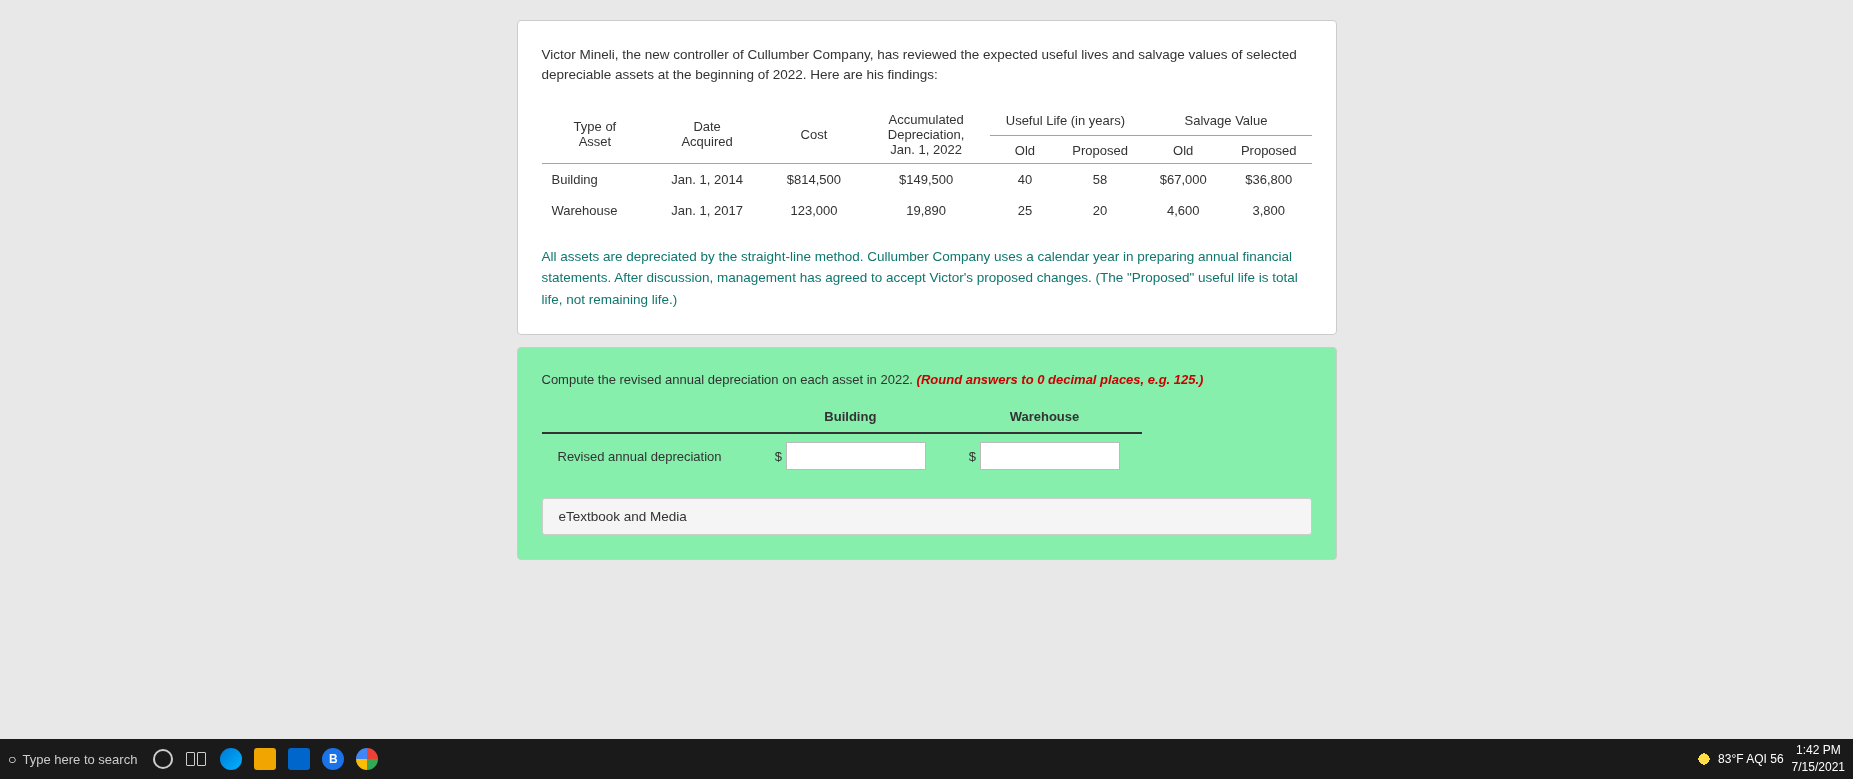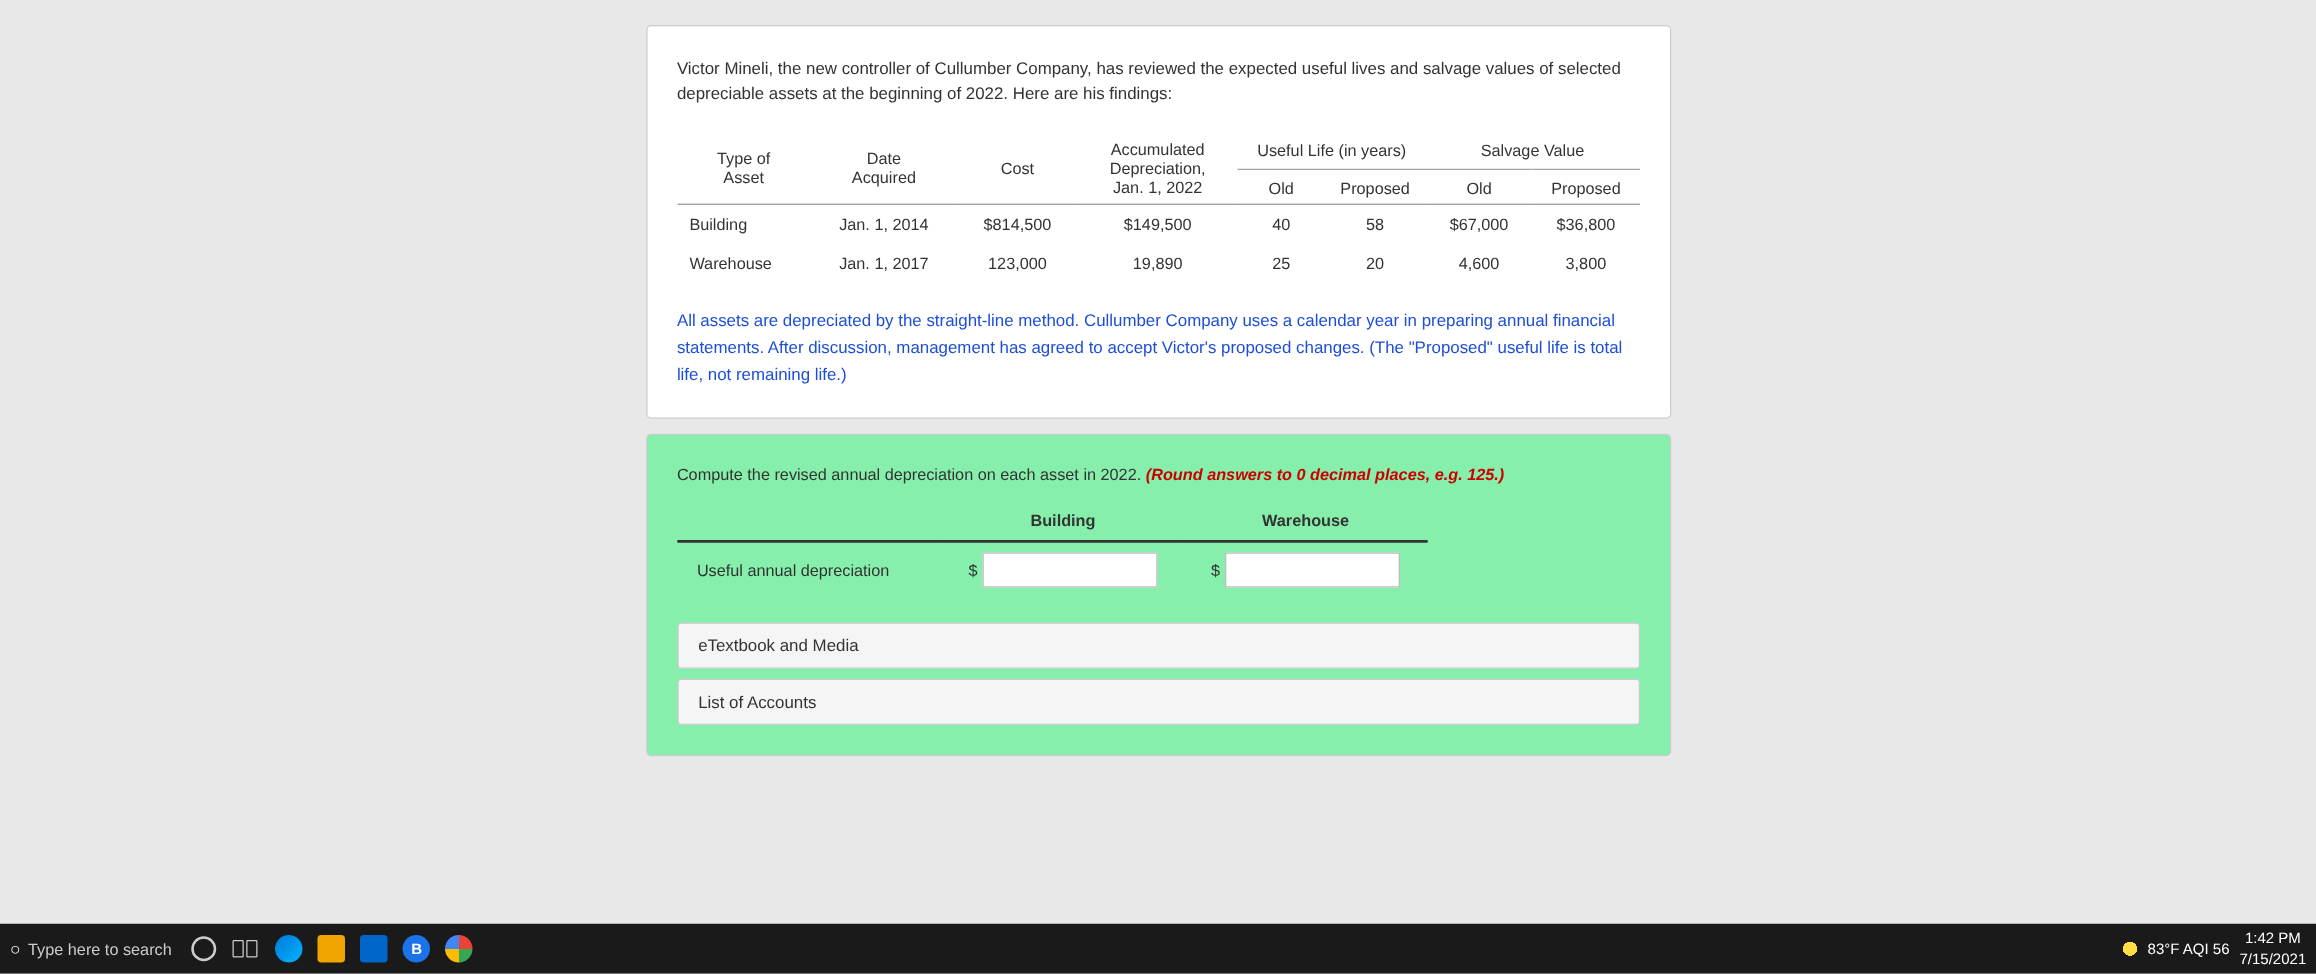--- a/index.html
+++ b/index.html
@@ -66,21 +66,21 @@
     }
     .data-row td {
       padding-top: 8px;
       padding-bottom: 8px;
     }
     .useful-life-group, .salvage-value-group {
       border-bottom: 1px solid #333;
     }
     .all-assets-text {
       font-size: 13.5px;
-      color: #1d4ed8;
+      color: #0f766e;
       line-height: 1.6;
       margin-top: 20px;
     }
 
     
     .second-card {
       background: #86efac;
       border: 1px solid #ccc;
       border-radius: 4px;
       padding: 24px;
@@ -308,40 +308,39 @@
       <table class="answer-table">
         <thead>
           <tr>
             <th style="text-align:left; border-bottom:2px solid #333;"></th>
             <th>Building</th>
             <th>Warehouse</th>
           </tr>
         </thead>
         <tbody>
           <tr>
-            <td class="label-col">Useful annual depreciation</td>
+            <td class="label-col">Revised annual depreciation</td>
             <td class="input-cell">
               <div class="input-group">
                 <span>$</span>
                 <input type="text" class="answer-input" placeholder="" style="">
               </div>
             </td>
             <td class="input-cell">
               <div class="input-group">
                 <span>$</span>
                 <input type="text" class="answer-input" placeholder="" style="">
               </div>
             </td>
           </tr>
         </tbody>
       </table>
 
       <div class="button-row">
         <button class="action-btn">eTextbook and Media</button>
-        <button class="action-btn">List of Accounts</button>
       </div>
     </div>
   </div>
 </div>
 
 <div class="taskbar">
   <div class="taskbar-search">
     <span class="taskbar-search-icon">○</span>
     <span class="taskbar-search-text">Type here to search</span>
   </div>

